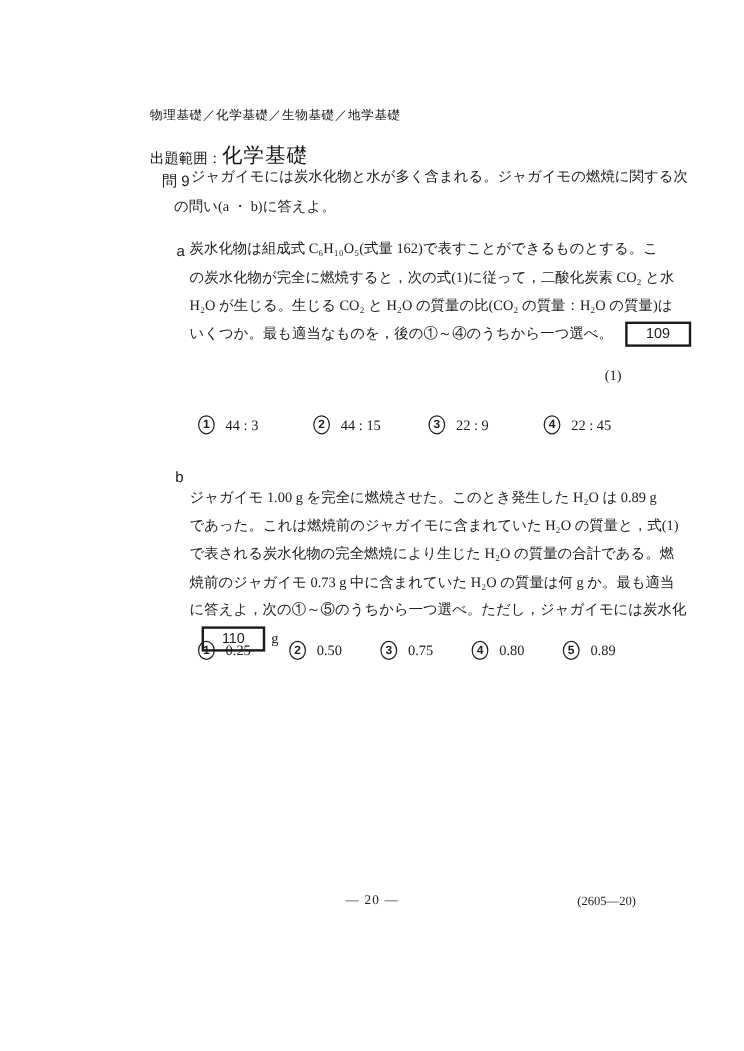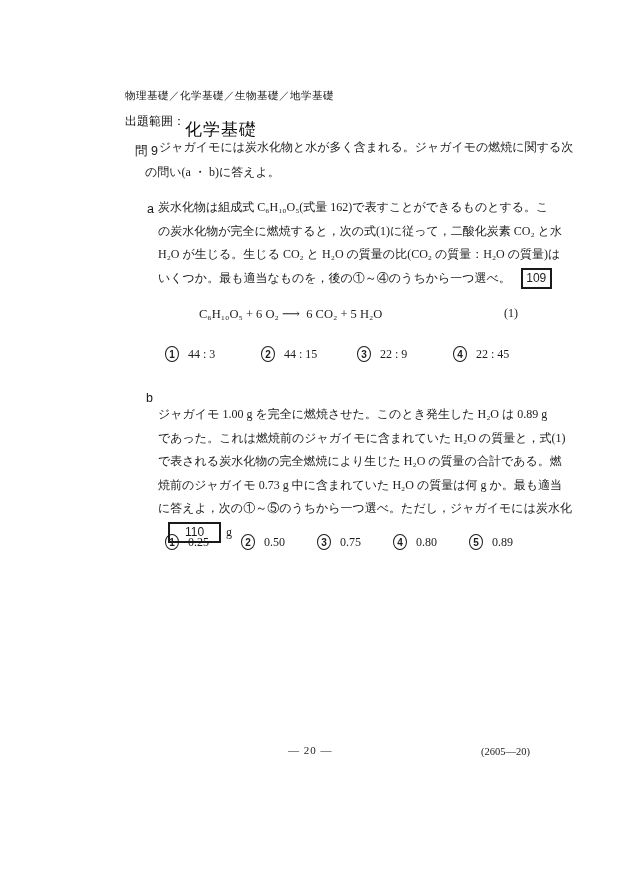--- a/index.html
+++ b/index.html
@@ -13,40 +13,40 @@
     overflow:hidden;
   }
   .g { font-family:"Liberation Sans","DejaVu Sans",sans-serif; font-weight:normal; }
 
   .subjects-line {
     position:absolute; left:125px; top:89px;
     font-size:10.5px; letter-spacing:0.5px; color:#161616;
   }
   .scope-line {
     position:absolute; left:125px; top:102px;
-    display:flex; align-items:center; color:#111;
+    display:flex; align-items:flex-end; color:#111;
   }
   .scope-label { font-size:12px; }
   .scope-value { font-size:17px; letter-spacing:1px;margin-top:16px; }
 
   .q-label { position:absolute; left:121px; top:143px; font-size:12.5px; color:#151515;margin-left:14px; }
 
   .lines { position:absolute; left:158px; font-size:12px; line-height:23.5px; color:#1b1b1b; }
   .jline {
     width:380px; white-space:nowrap;
     text-align:justify; text-align-last:justify;
   }
   .nline { white-space:nowrap; }
   .boxline { display:flex; align-items:center; white-space:nowrap; }
 
   .part-label { position:absolute; font-size:12.5px; color:#151515; }
 
   .ansbox {
     display:inline-block; box-sizing:border-box;
-    width:31px; height:21px; margin-left:10px;
+    width:55px; height:21px; margin-left:10px;
     border:2px solid #1a1a1a;
     text-align:center; line-height:17px;
     font-size:12px;
     font-family:"Liberation Sans","DejaVu Sans",sans-serif;
   }
   .ansbox.thick { border-width:2.5px; width:53px; }
   .unit { margin-left:5px; }
 
   .equation { position:absolute; left:199px; top:306px; font-size:12.5px; white-space:pre; }
   .eqnum   { position:absolute; left:504px; top:306px; font-size:12px; }
@@ -91,21 +91,20 @@
   <div class="lines" style="left:158px; top:196px;">
     <div class="jline">炭水化物は組成式 C₆H₁₀O₅(式量 162)で表すことができるものとする。こ</div>
     <div class="jline">の炭水化物が完全に燃焼すると，次の式(1)に従って，二酸化炭素 CO₂ と水</div>
     <div class="jline">H₂O が生じる。生じる CO₂ と H₂O の質量の比(CO₂ の質量：H₂O の質量)は</div>
     <div class="boxline">
       <span>いくつか。最も適当なものを，後の①～④のうちから一つ選べ。</span>
       <span class="ansbox">109</span>
     </div>
   </div>
 
-  <div class="equation">C₆H₁₀O₅ + 6 O₂ ⟶  6 CO₂ + 5 H₂O</div>
   <div class="eqnum">(1)</div>
 
   <div class="choices" style="top:346px;">
     <div class="choice wa">
       <span class="circ">1</span>
       <span class="choice-label">44 : 3</span>
     </div>
     <div class="choice wa">
       <span class="circ">2</span>
       <span class="choice-label">44 : 15</span>

